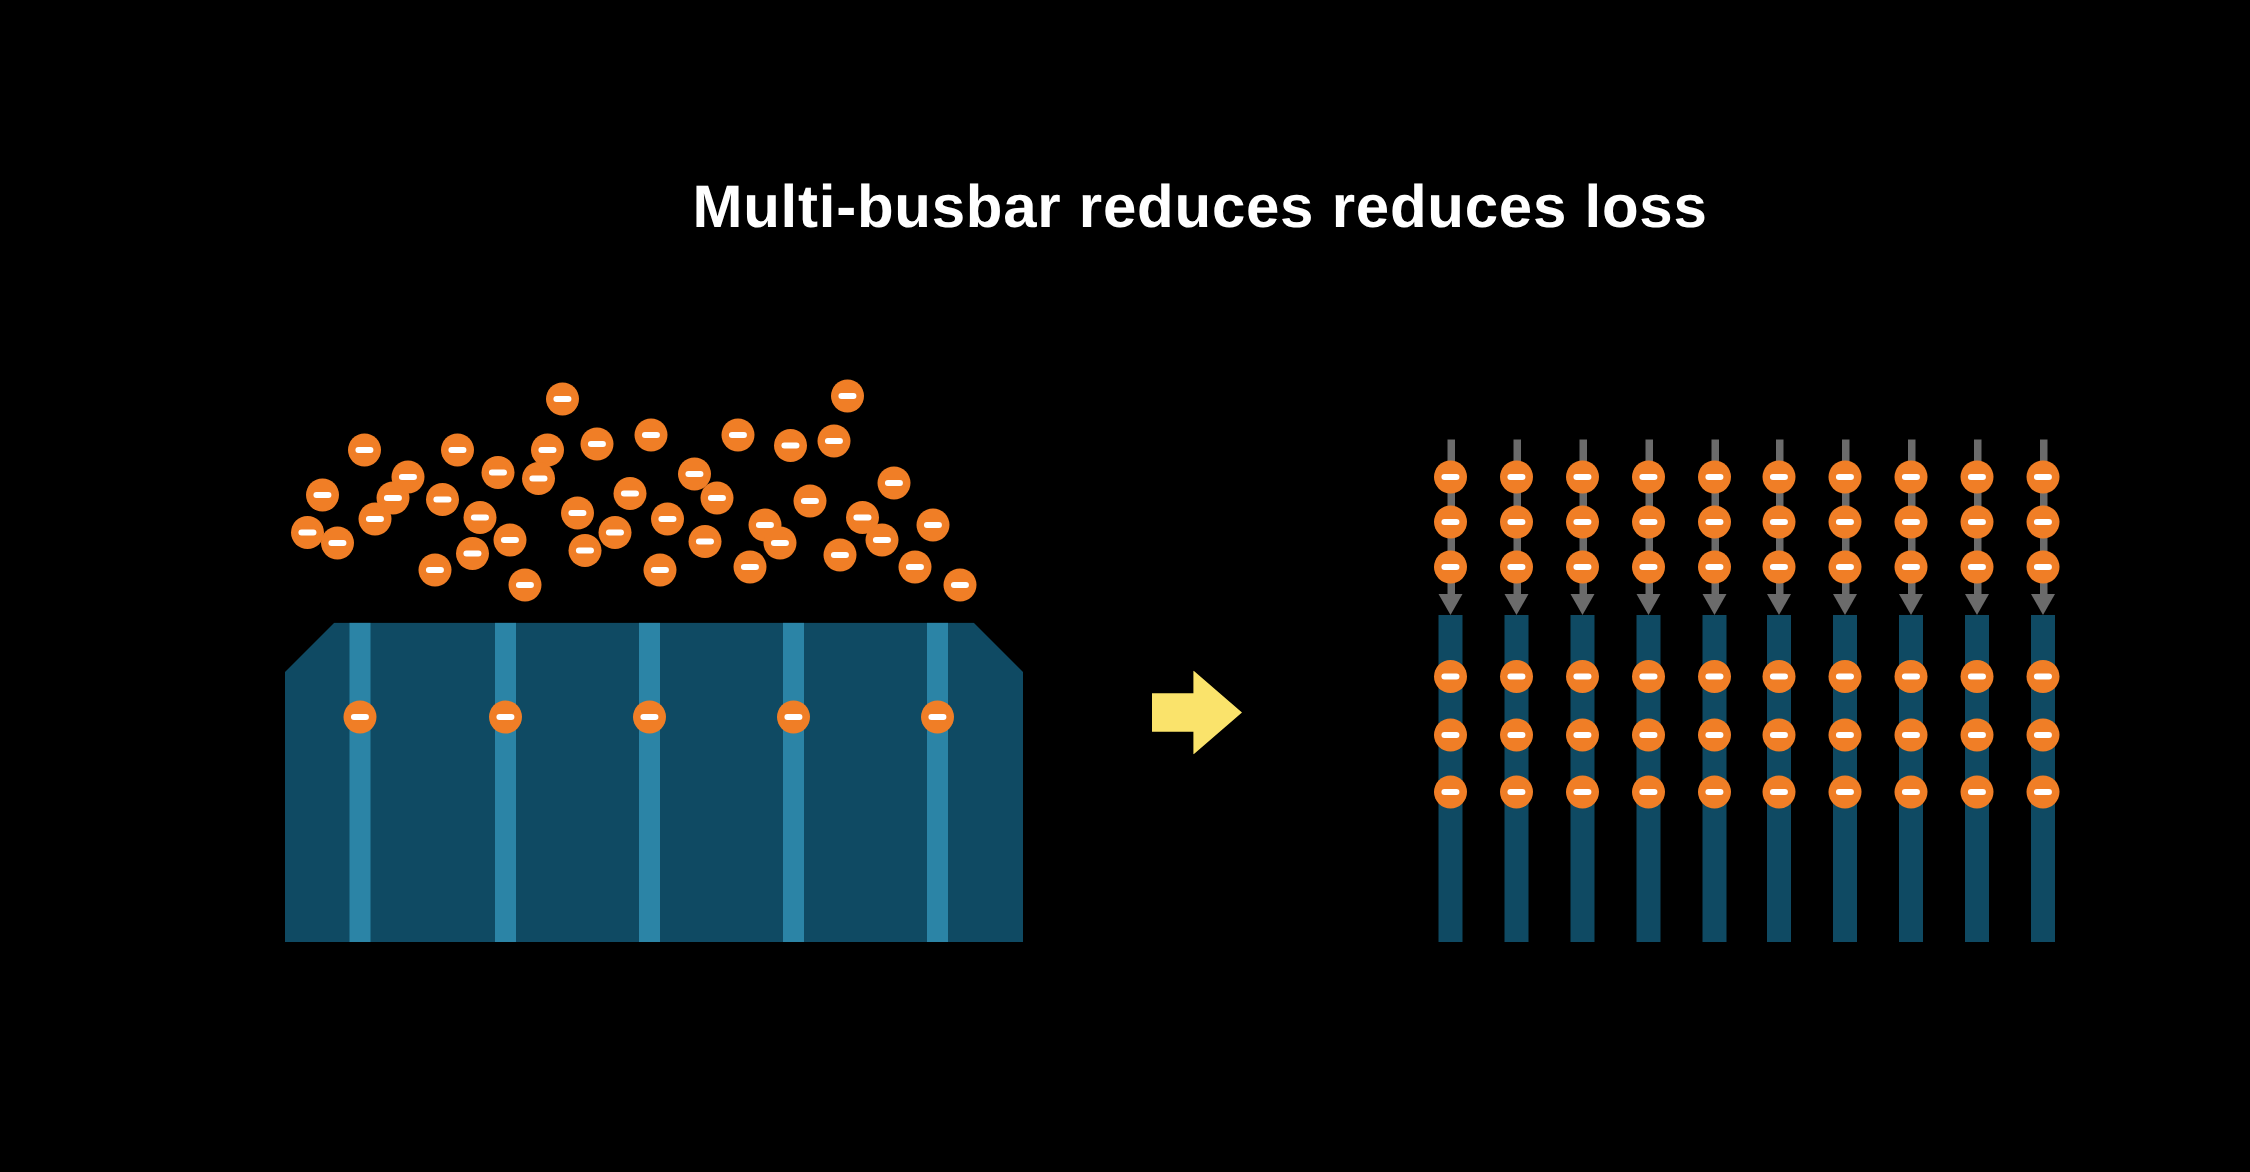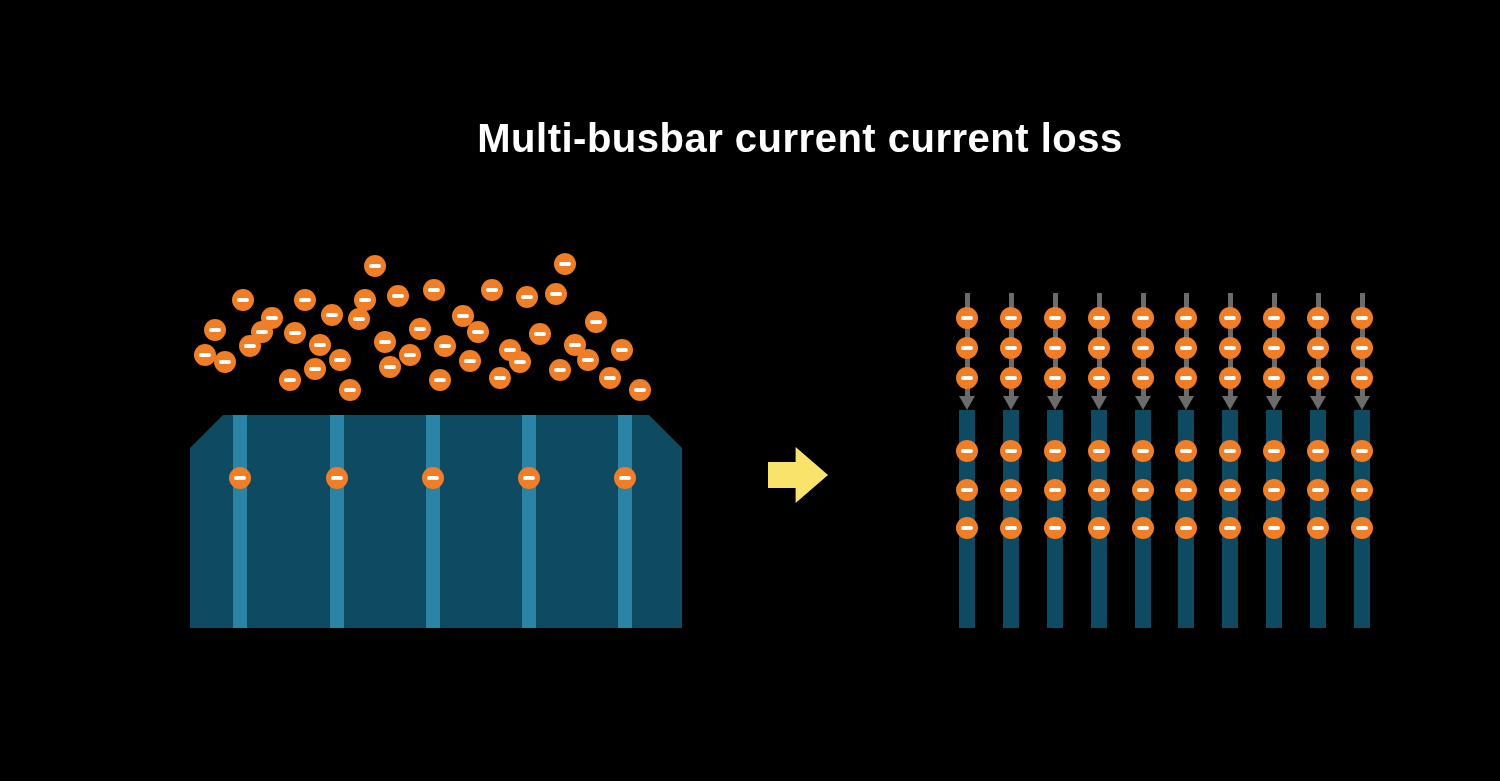--- a/index.html
+++ b/index.html
@@ -76,21 +76,21 @@
     height: 0;
     border-left: 8px solid transparent;
     border-right: 8px solid transparent;
     border-top: 14px solid var(--current-arrow, #6B6B6B);
   }
 </style>
 </head>
 <body>
 
 <div id="canvas">
-  <h1 class="title">Multi-busbar current current loss</h1>
+  <h1 class="title">Multi-busbar reduces reduces loss</h1>
 <div class="cell" style="left: 190px; top: 415px; width: 492px; height: 213px; clip-path: polygon(33px 0px, calc(100% - 33px) 0px, 100% 33px, 100% 100%, 0px 100%, 0px 33px);">
       <div class="busbar" style="left: 43px; width: 14px;"></div>
       <div class="busbar" style="left: 140px; width: 14px;"></div>
       <div class="busbar" style="left: 236px; width: 14px;"></div>
       <div class="busbar" style="left: 332px; width: 14px;"></div>
       <div class="busbar" style="left: 428px; width: 14px;"></div>
     </div>
     <div class="electron" style="left: 229px; top: 467px; width: 22px; height: 22px;"></div>
     <div class="electron" style="left: 326px; top: 467px; width: 22px; height: 22px;"></div>
     <div class="electron" style="left: 422px; top: 467px; width: 22px; height: 22px;"></div>

